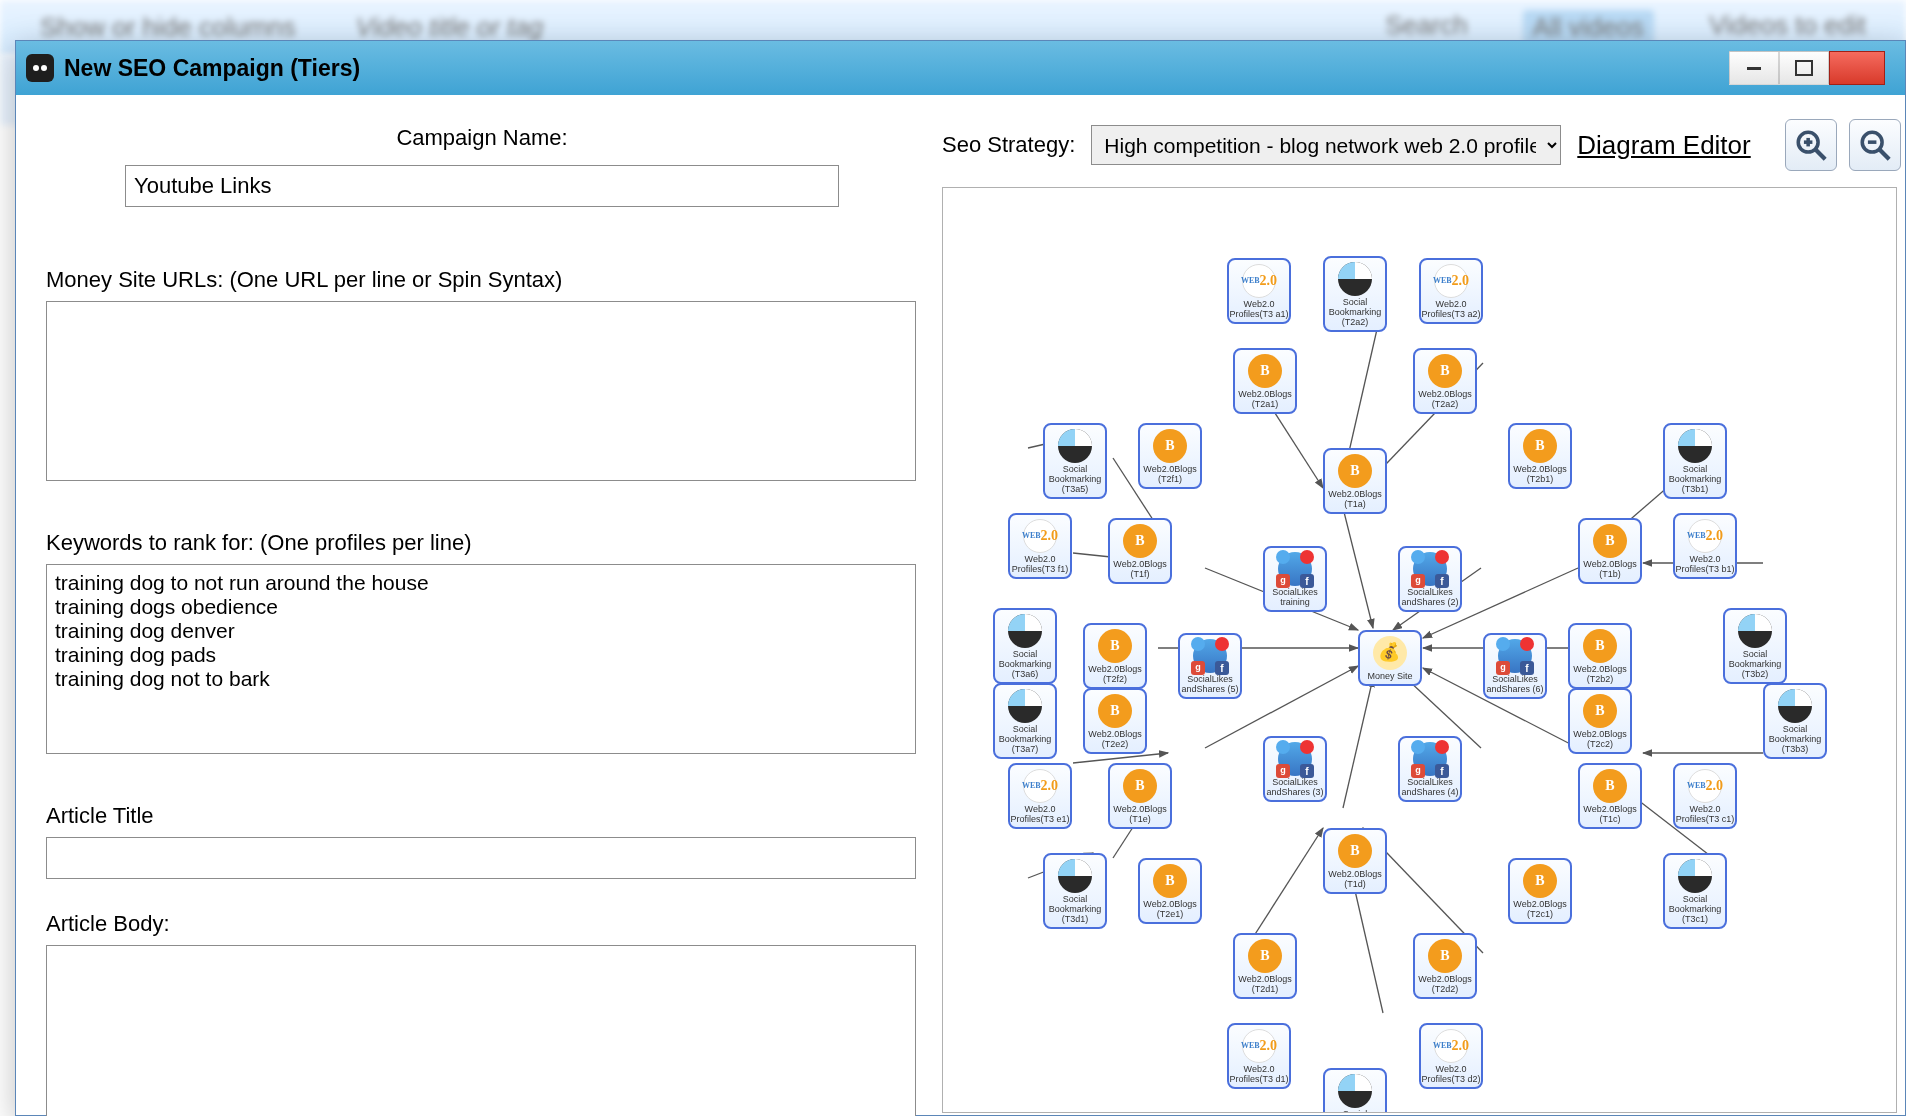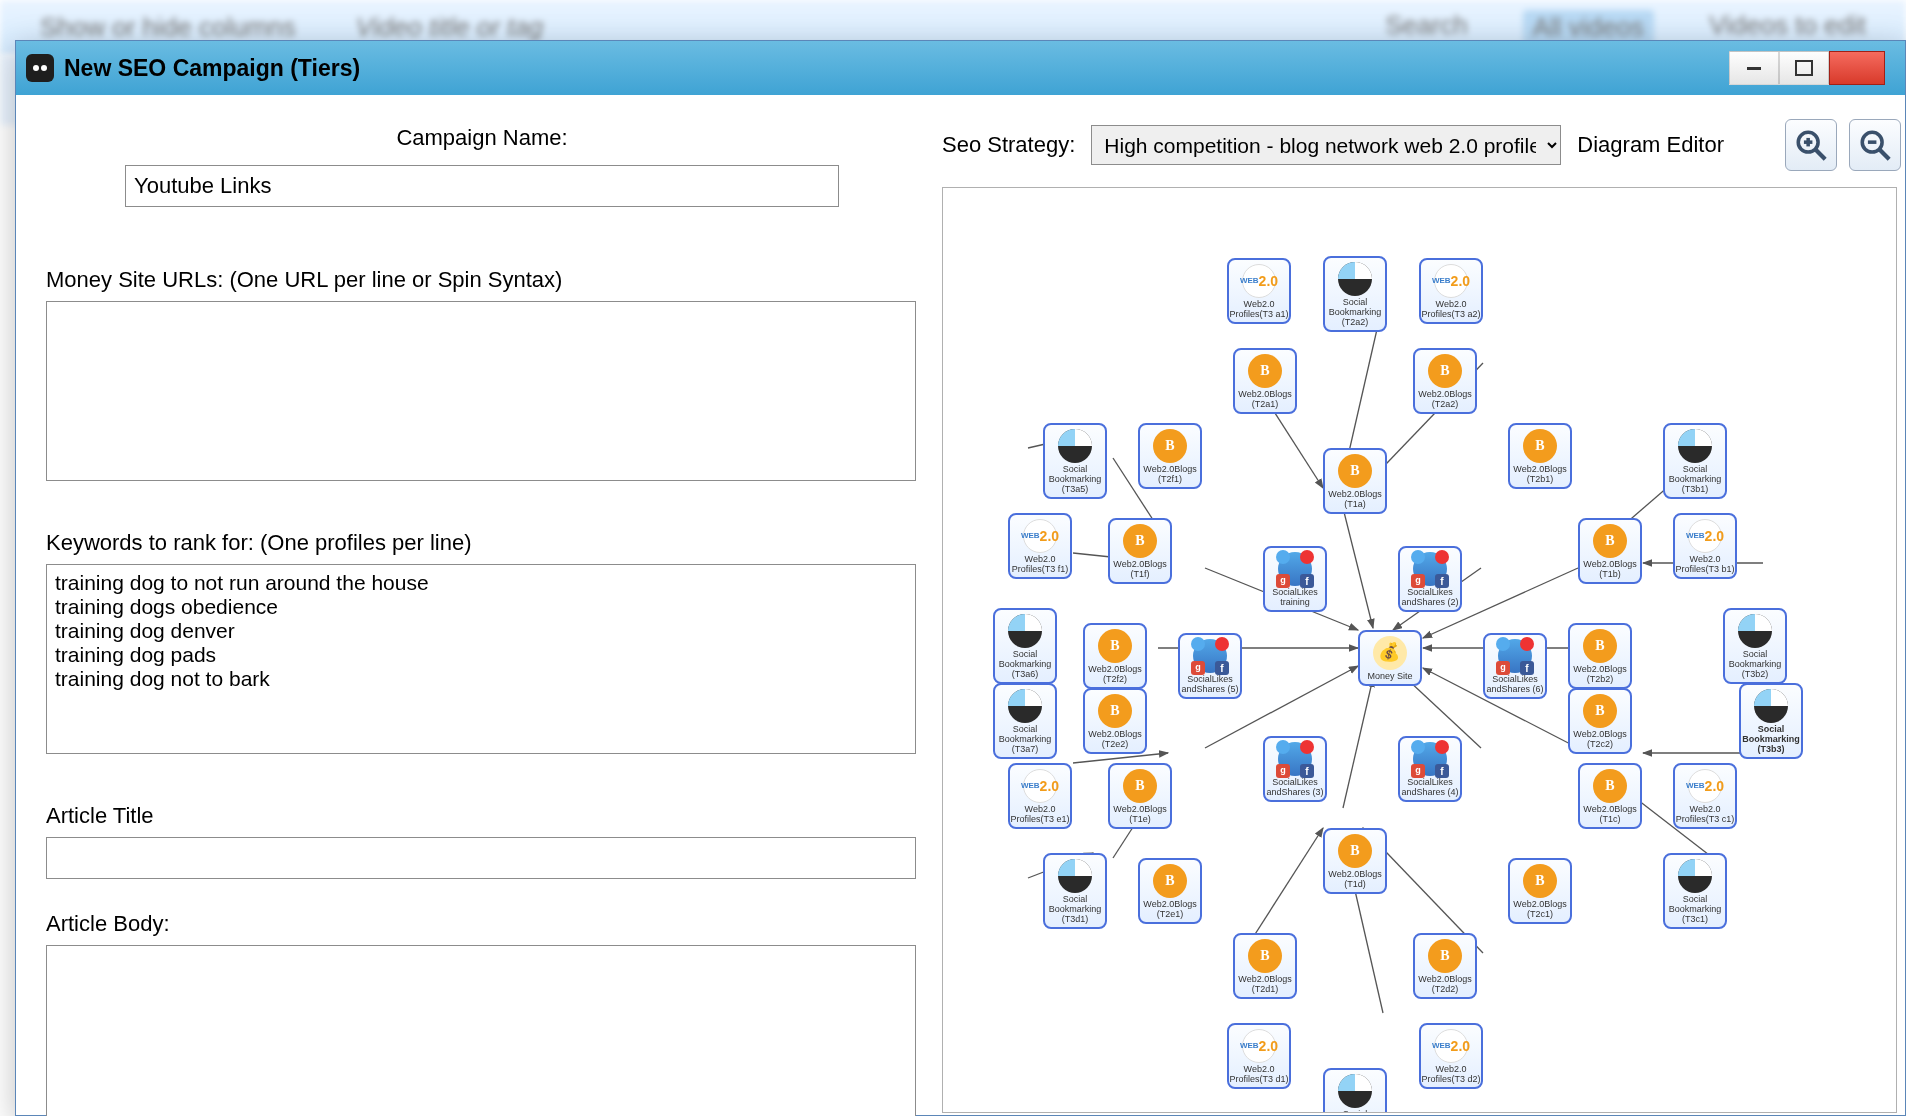--- a/index.html
+++ b/index.html
@@ -47,36 +47,36 @@
 .title-row { display:flex; align-items:baseline; width:870px; margin-bottom:8px; }
 .link-underline { margin-left:auto; text-decoration:underline; cursor:pointer; }
 
 .article-title-input { width:870px; }
 
 .ta-body { width:870px; height:280px; }
 
 
 .strategy-row { display:flex; align-items:center; gap:16px; padding:6px 0 16px 6px; }
 .strategy-row select { height:40px; border:1px solid #8c8c8c; font-size:21px; padding:2px 8px; width:470px; }
-.diagram-editor-link { font-size:22px; cursor:pointer; }
+.diagram-editor-link { text-decoration:underline; font-size:26px; cursor:pointer; }
 .zoom-btns { margin-left:auto; display:flex; gap:12px; padding-right:0; }
 .zoom-btn { width:52px; height:52px; border:1px solid #9aa8bb; border-radius:6px; background:linear-gradient(#fcfdff,#e3ecf6); display:flex; align-items:center; justify-content:center; cursor:pointer; position:relative; }
 .zoom-btn svg { width:34px; height:34px; }
 
 .diagram-wrap { width:calc(100% - 10px); height:calc(100% - 76px); border:1px solid #b0b0b0; background:#fff; margin-left:6px; position:relative; overflow:hidden; }
 
 
 .node { position:absolute; width:64px; padding:4px 0 2px; border:2px solid #4a6fdc; border-radius:8px; background:linear-gradient(#fbfdff,#e4efff); text-align:center; font-size:9px; line-height:1.1; color:#333; }
 .node .icon { width:34px; height:34px; margin:0 auto 2px; border-radius:50%; display:flex; align-items:center; justify-content:center; font-size:14px; font-weight:700; }
 .icon-bookmark { background:#2a2a2a; position:relative; }
 .icon-bookmark::before, .icon-bookmark::after { content:""; position:absolute; width:17px; height:17px; }
 .icon-bookmark::before { background:#93d3f6; top:0; left:0; border-top-left-radius:17px; }
 .icon-bookmark::after { background:#fff; top:0; right:0; border-top-right-radius:17px; }
 .icon-blog { background:#f39c1d; color:#fff; font-family:Georgia,serif; }
-.icon-web20 { background:#fff; border:1px solid #ddd; color:#f29c1a; font-size:11px; line-height:1; }
+.icon-web20 { background:#fff; border:1px solid #ddd; color:#f29c1a; font-size:11px; line-height:1;font-family:Liberation Serif, serif; }
 .icon-web20 .w { color:#3b7ecb; display:block; font-size:8px; }
 .icon-money { background:#ffe9a8; }
 .icon-money::before { content:"💰"; font-size:18px; }
 .icon-social { background:linear-gradient(#52a8e8,#3875c4); position:relative; }
 .icon-social::before { content:""; position:absolute; width:14px; height:14px; background:#e33; border-radius:50%; top:-2px; right:-2px; }
 .icon-social::after { content:"f"; position:absolute; bottom:-2px; right:-2px; width:14px; height:14px; background:#3b5998; border-radius:3px; color:#fff; font-size:10px; font-weight:700; display:flex; align-items:center; justify-content:center; }
 .icon-social .tw { position:absolute; top:-2px; left:-2px; width:14px; height:14px; background:#55acee; border-radius:50%; }
 .icon-social .gp { position:absolute; bottom:-2px; left:-2px; width:14px; height:14px; background:#dd4b39; border-radius:3px; color:#fff; font-size:9px; font-weight:700; display:flex; align-items:center; justify-content:center; }
 
 svg.arrows { position:absolute; top:0; left:0; width:100%; height:100%; pointer-events:none; }
@@ -288,20 +288,20 @@
         <div class="node" style="left:476px; top:835px;"><div class="icon icon-web20"><span class="w">WEB</span>2.0</div><span>Web2.0 Profiles(T3 d2)</span></div>
         <div class="node" style="left:65px; top:575px;"><div class="icon icon-web20"><span class="w">WEB</span>2.0</div><span>Web2.0 Profiles(T3 e1)</span></div>
         <div class="node" style="left:65px; top:325px;"><div class="icon icon-web20"><span class="w">WEB</span>2.0</div><span>Web2.0 Profiles(T3 f1)</span></div>
 
         <div class="node" style="left:380px; top:68px;"><div class="icon icon-bookmark"></div><span>Social Bookmarking (T2a2)</span></div>
         <div class="node" style="left:100px; top:235px;"><div class="icon icon-bookmark"></div><span>Social Bookmarking (T3a5)</span></div>
         <div class="node" style="left:50px; top:420px;"><div class="icon icon-bookmark"></div><span>Social Bookmarking (T3a6)</span></div>
         <div class="node" style="left:50px; top:495px;"><div class="icon icon-bookmark"></div><span>Social Bookmarking (T3a7)</span></div>
         <div class="node" style="left:720px; top:235px;"><div class="icon icon-bookmark"></div><span>Social Bookmarking (T3b1)</span></div>
         <div class="node" style="left:780px; top:420px;"><div class="icon icon-bookmark"></div><span>Social Bookmarking (T3b2)</span></div>
-        <div class="node" style="left:796px; top:495px;font-weight:bold;"><div class="icon icon-bookmark"></div><span>Social Bookmarking (T3b3)</span></div>
+        <div class="node" style="left:820px; top:495px;"><div class="icon icon-bookmark"></div><span>Social Bookmarking (T3b3)</span></div>
         <div class="node" style="left:720px; top:665px;"><div class="icon icon-bookmark"></div><span>Social Bookmarking (T3c1)</span></div>
         <div class="node" style="left:100px; top:665px;"><div class="icon icon-bookmark"></div><span>Social Bookmarking (T3d1)</span></div>
         <div class="node" style="left:380px; top:880px;"><div class="icon icon-bookmark"></div><span>Social Bookmarking (T3d2)</span></div>
       </div>
     </div>
   </div>
 </div>
 
 </body></html>

